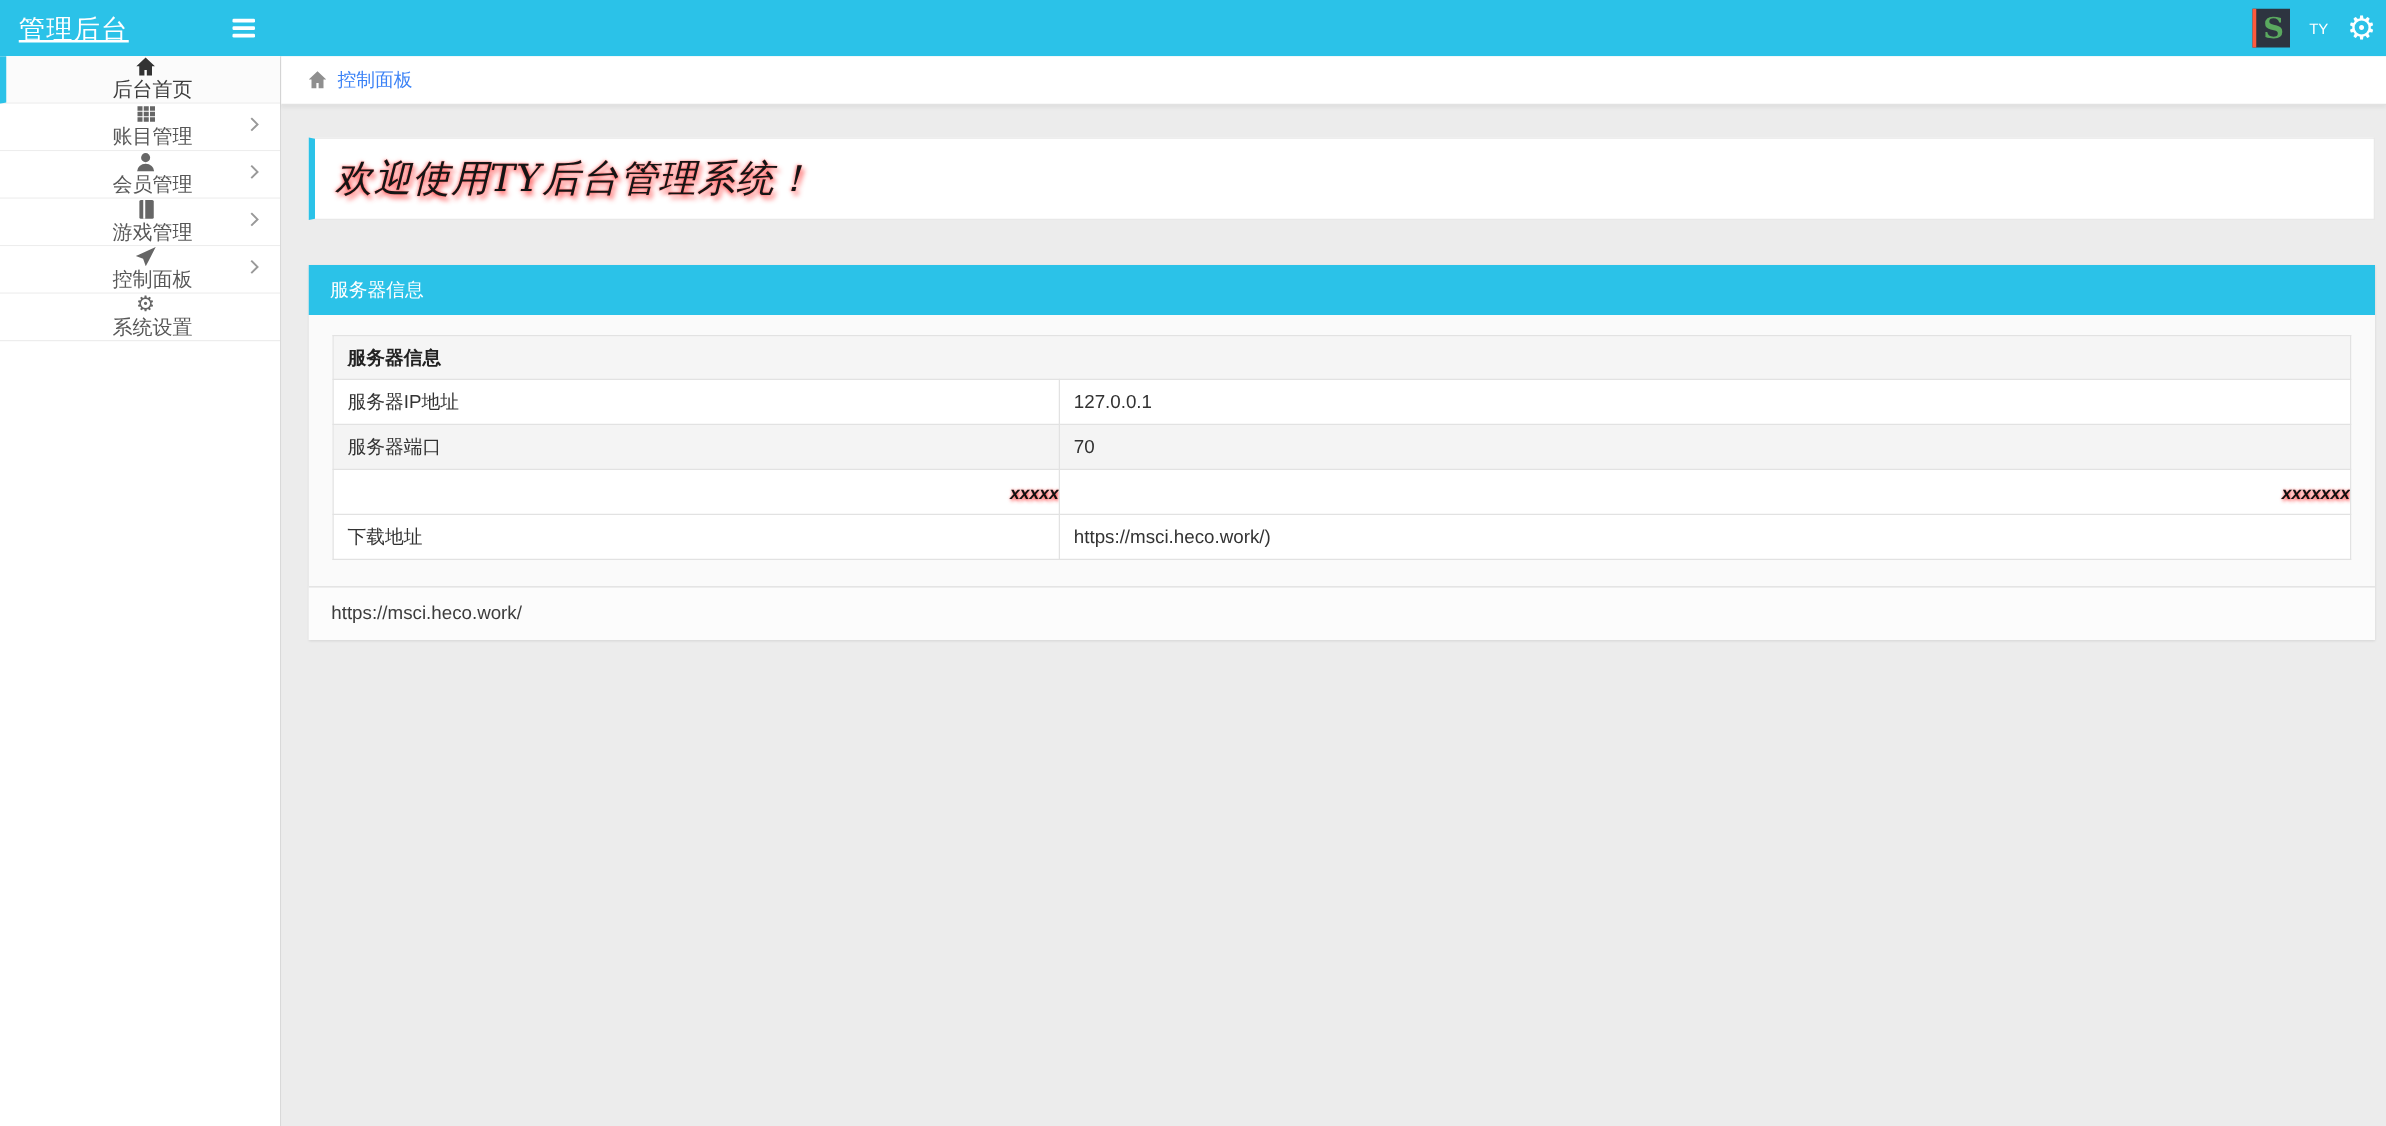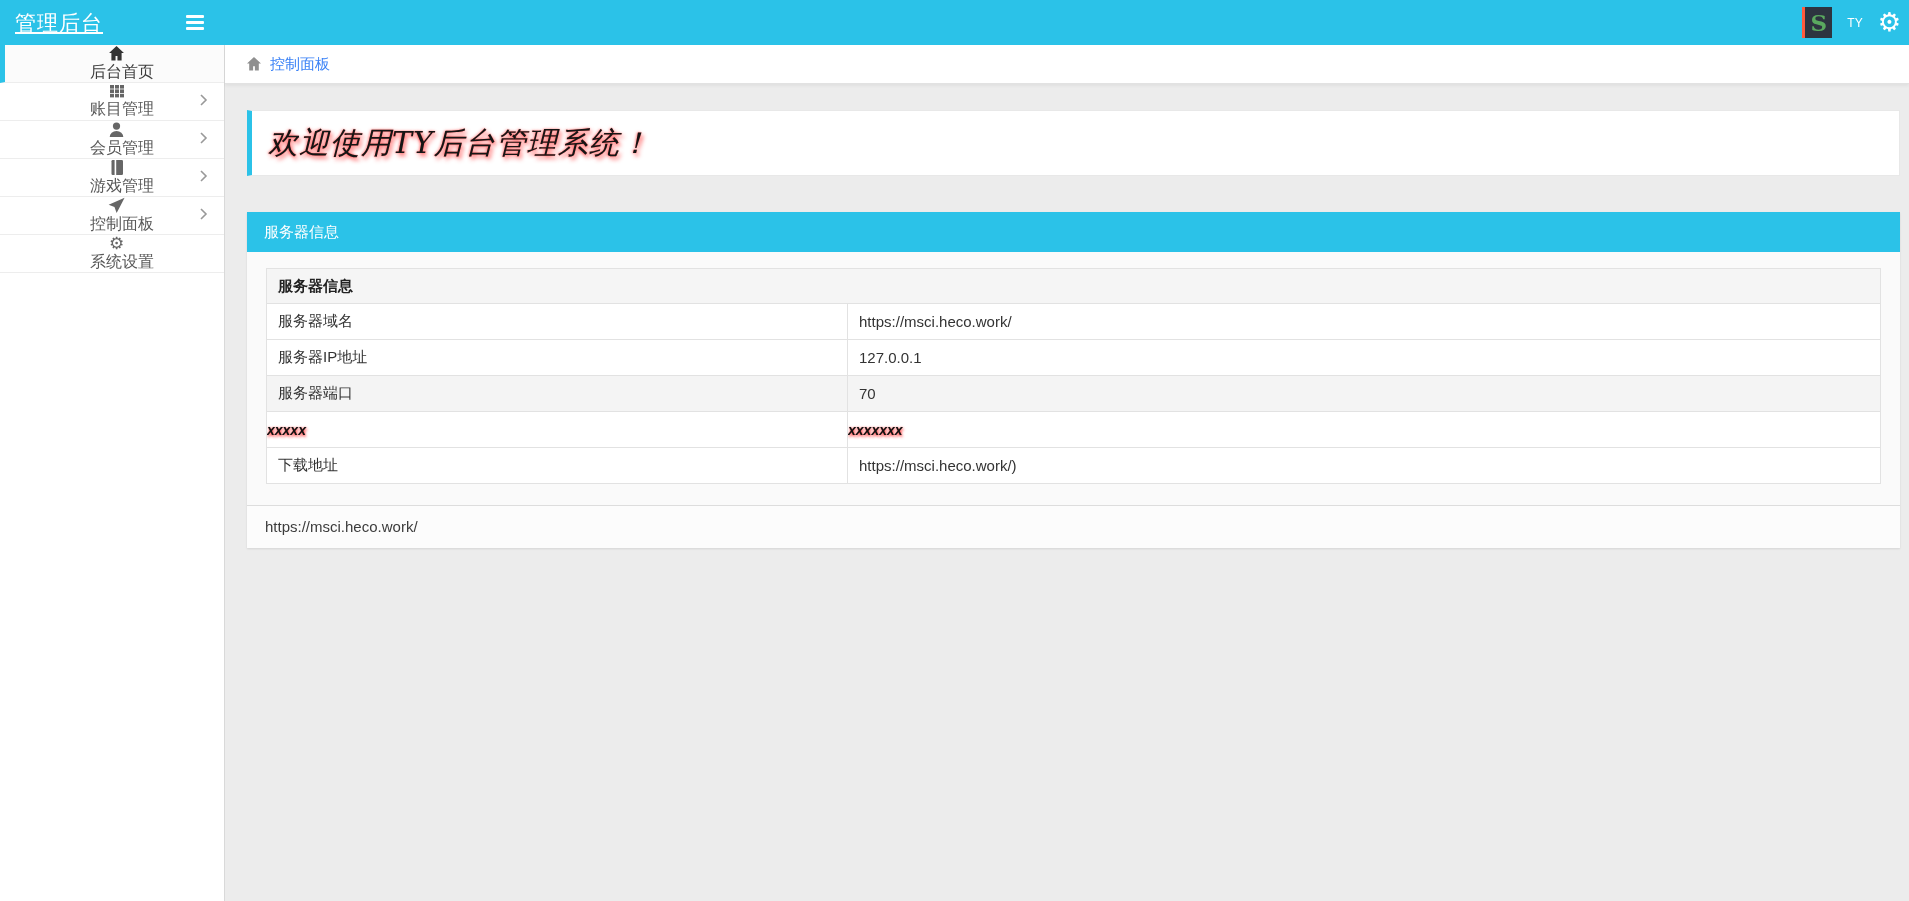--- a/index.html
+++ b/index.html
@@ -53,21 +53,21 @@
     text-shadow:2px 3px 4px rgba(255,70,70,.9),-1px 0 3px rgba(255,70,70,.55),0 0 1px rgba(255,70,70,.8);}
   
   .panel{margin-top:36px;background:#fafafa;box-shadow:0 1px 2px rgba(0,0,0,.10);}
   .panel-header{height:40px;background:var(--accent);color:#fff;font-size:15px;display:flex;align-items:center;
     padding-left:17px;}
   .panel-body{padding:16px 19px 21px;}
   table.info{width:100%;border-collapse:collapse;table-layout:fixed;background:#fff;font-size:15px;color:#333;}
   table.info td{border:1px solid #e2e2e2;height:36px;padding:0 0 0 11px;overflow:hidden;white-space:nowrap;}
   table.info tr.title-row td{background:#f5f5f5;font-weight:bold;color:#222;height:35px;}
   table.info tr.striped td{background:#f4f4f4;}
-  table.info td.redacted{text-align:left;padding-left:0;font-weight:bold;font-style:italic;font-size:14px;color:#111;
+  table.info td.redacted{text-align:right;padding-left:0;font-weight:bold;font-style:italic;font-size:14px;color:#111;
     text-shadow:1px 2px 3px rgba(255,70,70,.95),0 0 2px rgba(255,70,70,.75);}
   .panel-footer{border-top:1px solid #ddd;padding:12px 18px 13px;font-size:15px;color:#3c3c3c;background:#fcfcfc;}
 </style>
 </head>
 <body>
 
 <div class="topbar">
   <div class="topbar-title">管理后台</div>
   <div class="hamburger">
     <span></span>
@@ -194,24 +194,20 @@
           <table class="info">
             <colgroup>
                 <col style="width:36%">
                 <col style="width:64%">
               </colgroup>
             <tbody>
                 <tr class="title-row">
               <td colspan="2">服务器信息</td>
             </tr>
             <tr>
-              <td>服务器域名</td>
-              <td>https://msci.heco.work/</td>
-            </tr>
-            <tr>
               <td>服务器IP地址</td>
               <td>127.0.0.1</td>
             </tr>
             <tr class="striped">
               <td>服务器端口</td>
               <td>70</td>
             </tr>
             <tr>
               <td class="redacted">xxxxx</td>
               <td class="redacted">xxxxxxx</td>

